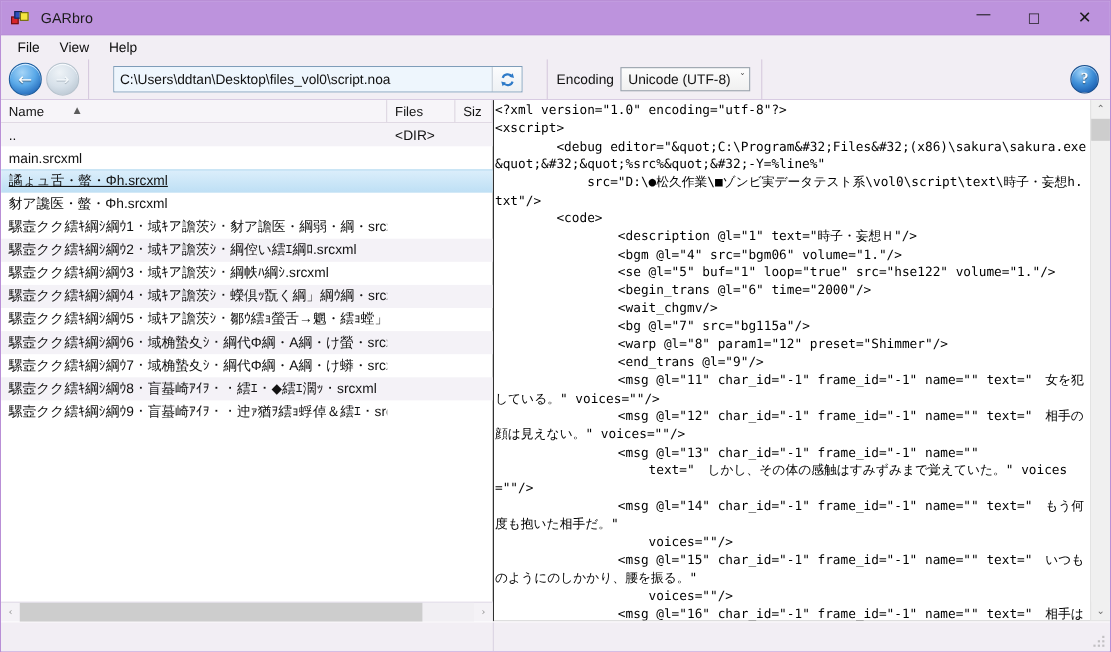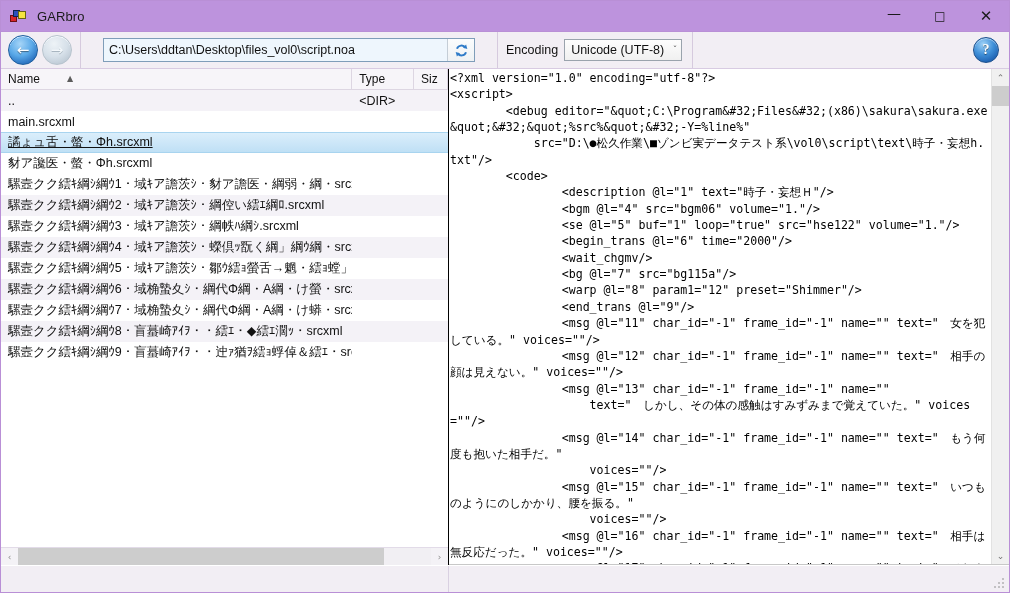--- a/index.html
+++ b/index.html
@@ -182,20 +182,25 @@
       </div>
       <div class="winbtn">
         <span class="gl max">□</span>
       </div>
       <div class="winbtn close">
         <span class="gl cls">✕</span>
       </div>
     </div>
   </div>
 
+  <div class="menubar">
+    <div class="menuitem">File</div>
+    <div class="menuitem">View</div>
+    <div class="menuitem">Help</div>
+  </div>
 
   <div class="toolbar">
     <div class="navgrp">
       <div class="navbtn back">
         <span class="arrow">←</span>
       </div>
       <div class="navbtn fwd">
         <span class="arrow">→</span>
       </div>
     </div>
@@ -226,21 +231,21 @@
 
   <div class="split">
 
     <div class="leftpane">
       <div class="colhdr">
         <div class="col col-name">
           <span>Name</span>
           <span class="sortarrow">▲</span>
         </div>
         <div class="col col-type">
-          <span>Type</span>
+          <span>Files</span>
         </div>
         <div class="col col-size">
           <span>Siz</span>
         </div>
       </div>
       <div class="filelist" id="filelist">
           <div class="row alt">
             <div class="cell-name">..</div>
             <div class="cell-type">&lt;DIR&gt;</div>
             <div class="cell-size"></div>

